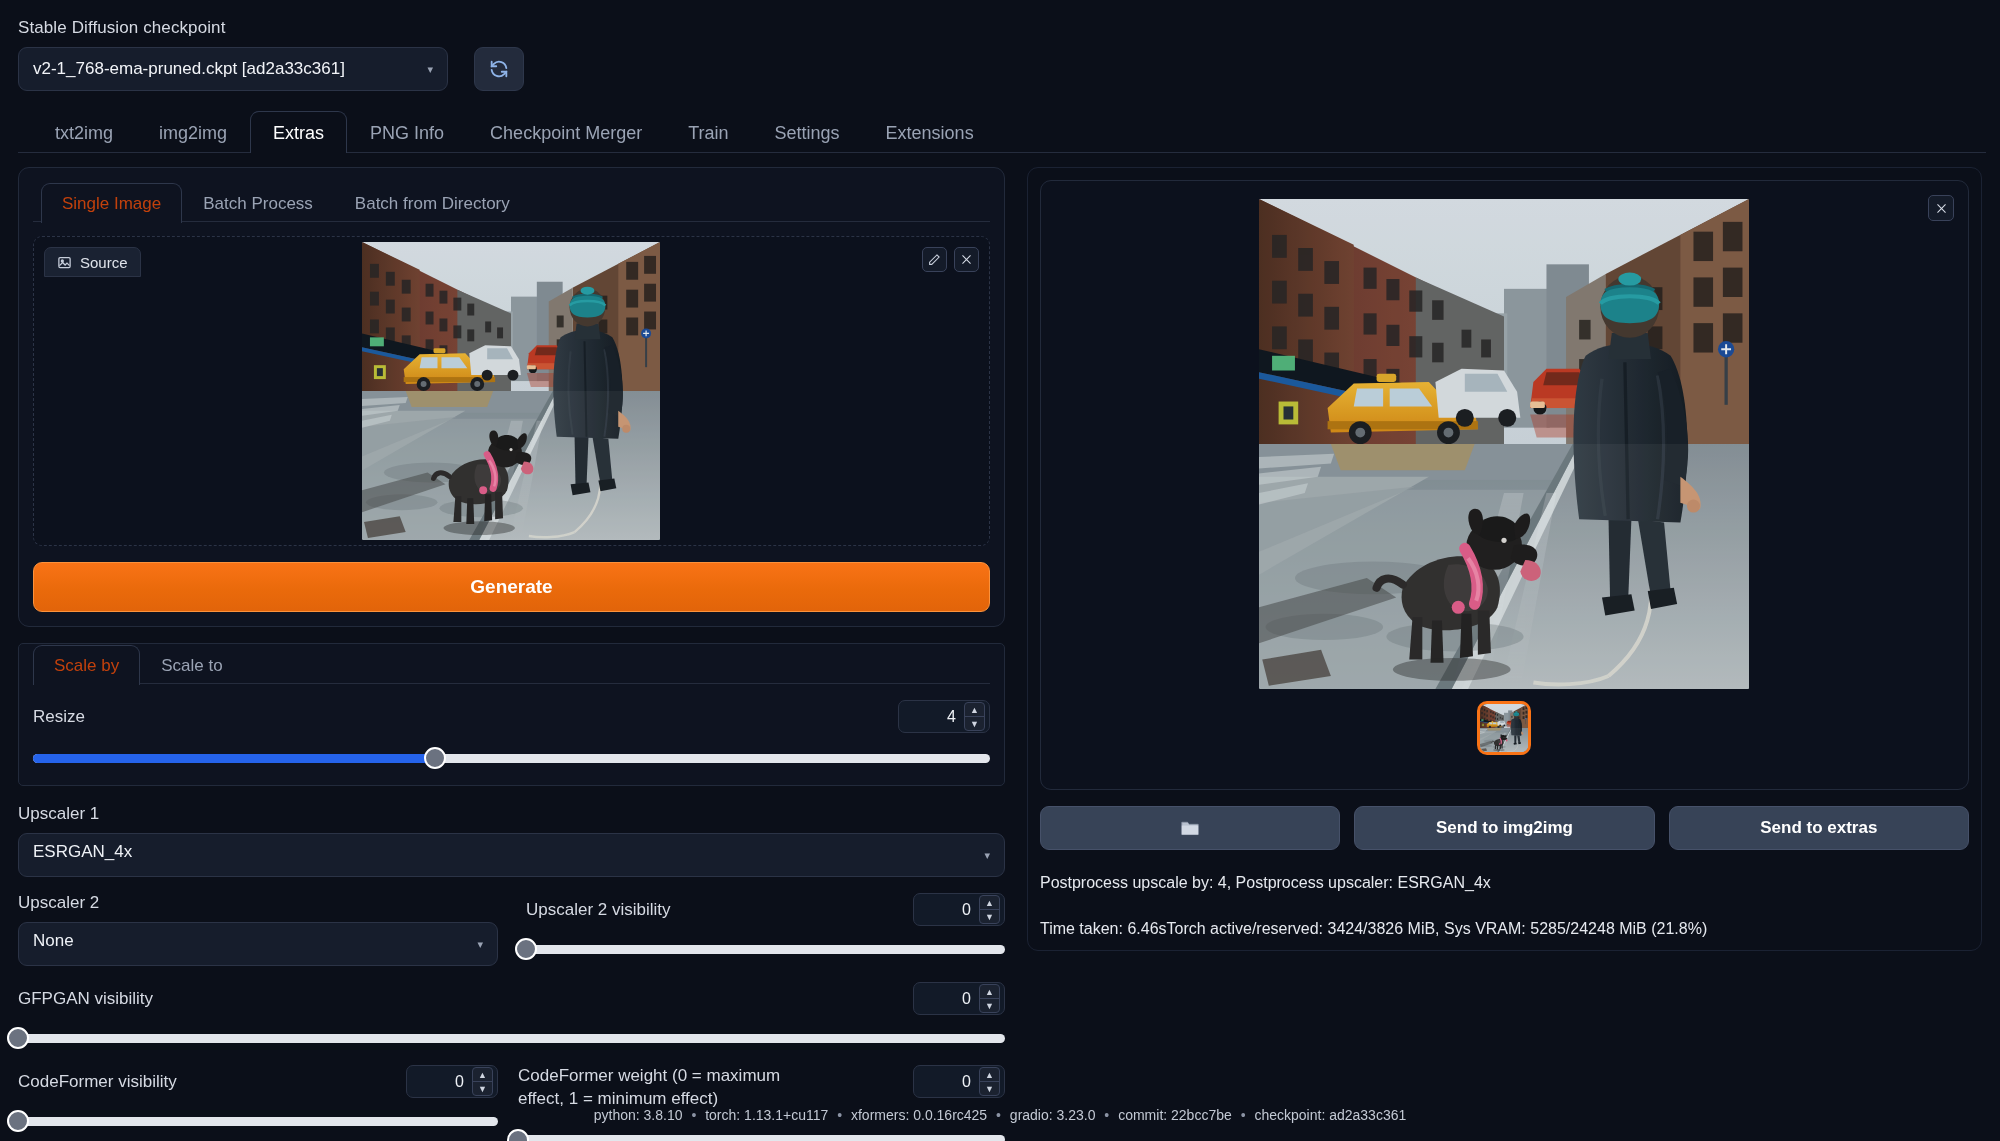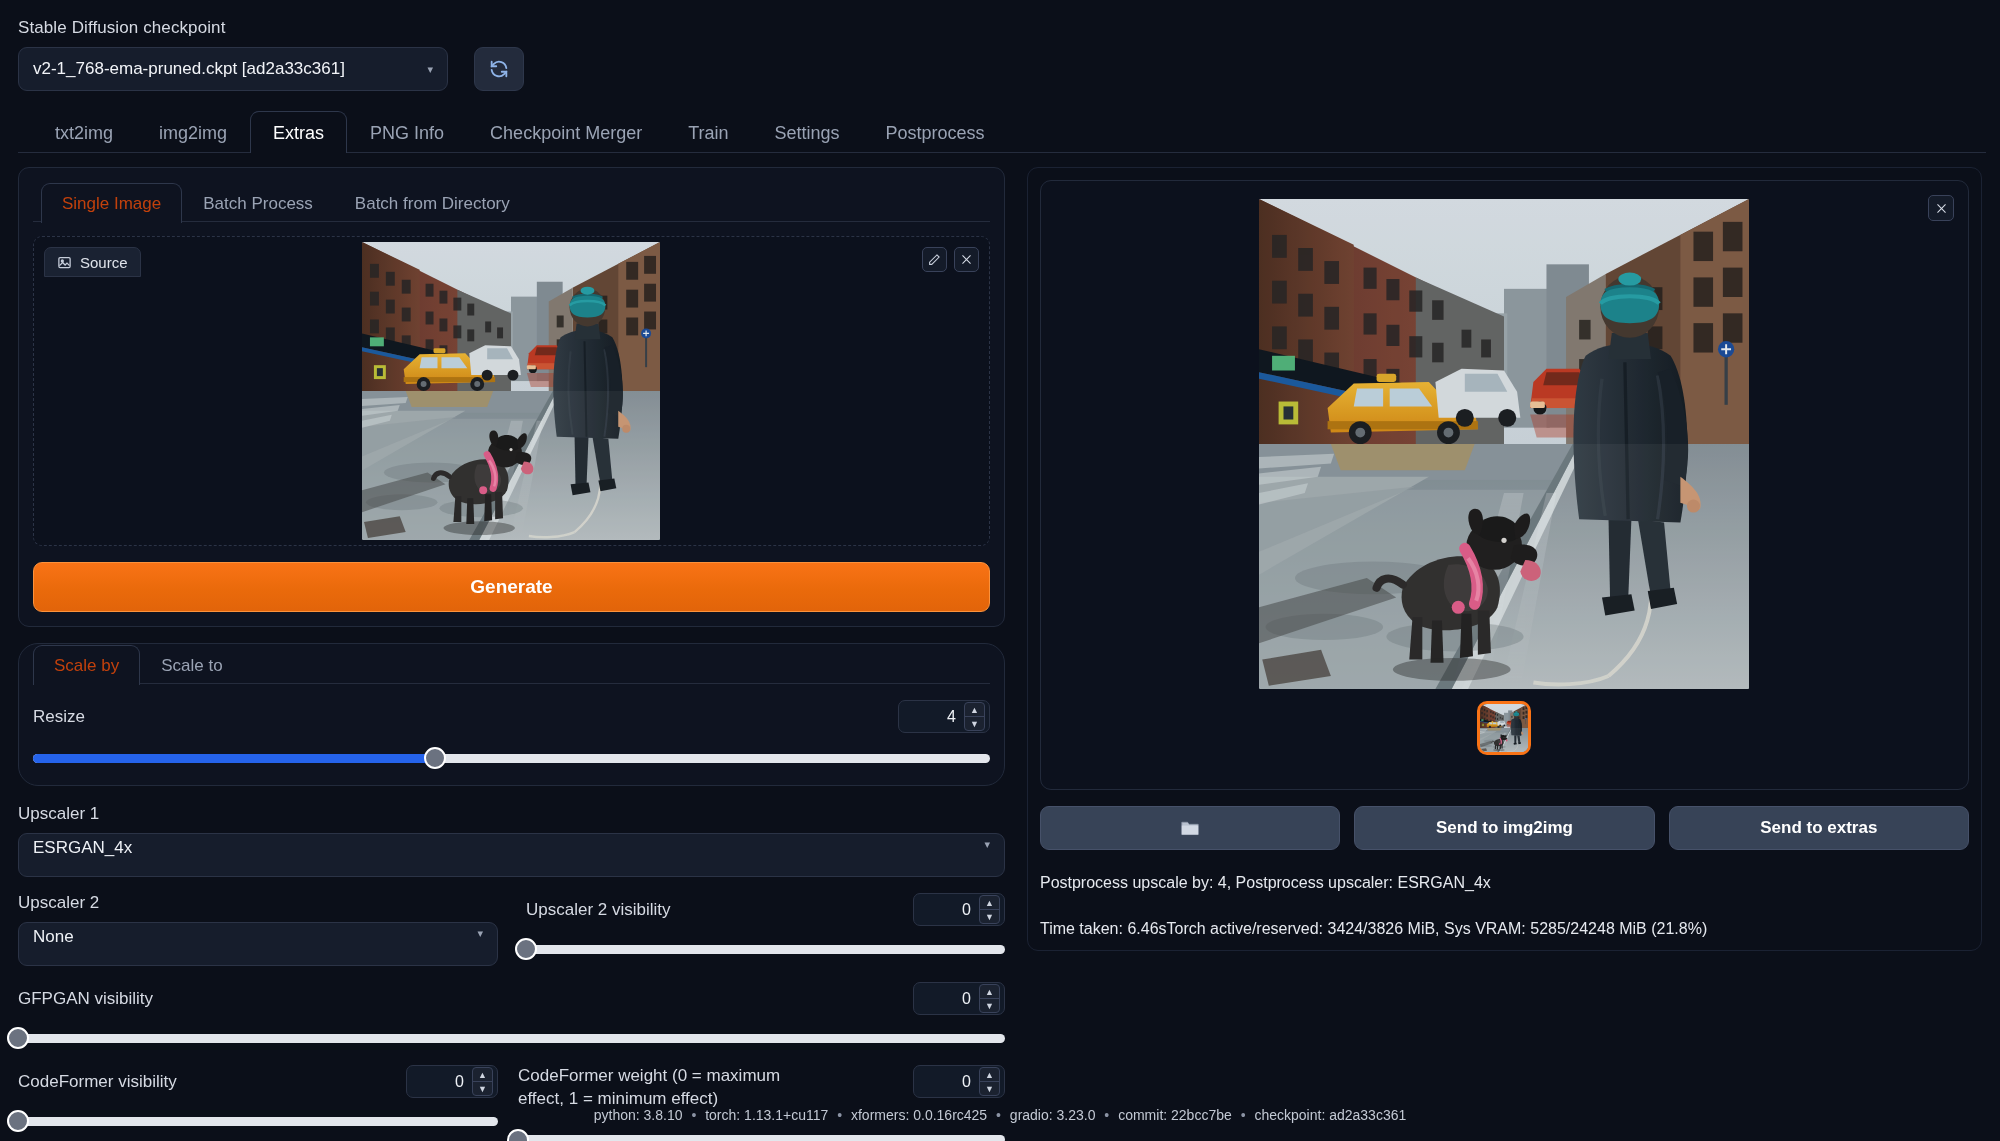--- a/index.html
+++ b/index.html
@@ -74,21 +74,21 @@
 
   
   .generate {
     margin-top: 16px; height: 50px; width: 100%; border-radius: 9px;
     background: linear-gradient(180deg,#f97316 0%,#ea6a0b 55%,#e2640a 100%);
     border: 1px solid #fb923c; color: #fff; font-size: 19px; font-weight: bold;
     display: flex; align-items: center; justify-content: center;
   }
 
   
-  .scale-panel { margin-top: 16px; background: #0e1320; border: 1px solid #222a3b; border-radius: 20px; padding: 0 14px 16px 14px; }
+  .scale-panel { margin-top: 16px; background: #0e1320; border: 1px solid #222a3b; border-radius: 5px; padding: 0 14px 16px 14px; }
   .row-label { font-size: 17px; color: #d6dae3; }
 
   
   .slider { position: relative; height: 22px; display: flex; align-items: center; width: 100%; }
   .track { height: 9px; border-radius: 5px; background: #e3e6ec; width: 100%; position: relative; }
   .fill { position: absolute; left:0; top:0; height: 9px; border-radius: 5px; background: #2563eb; }
   .thumb {
     position: absolute; width: 22px; height: 22px; border-radius: 50%;
     background: #6b7280; border: 2px solid #ffffff; top: 50%; transform: translate(-50%,-50%);
   }
@@ -98,21 +98,21 @@
     display: flex; align-items: center; justify-content: flex-end; padding-right: 4px;
     font-size: 16px; color: #eef1f6;
   }
   .stepper { display: flex; flex-direction: column; margin-left: 8px; width: 21px; height: 29px;
              border: 1px solid #39425a; border-radius: 4px; overflow: hidden; background:#1b2230; }
   .stepper span { flex:1; display:flex; align-items:center; justify-content:center; font-size:9px; color:#cfd5e0; }
   .stepper span:first-child { border-bottom: 1px solid #39425a; }
 
   .selectbox {
     height: 44px; border: 1px solid #2b3346; border-radius: 9px; background: #161d2c;
-    display: flex; align-items: flex-start; padding: 4px 14px; font-size: 17px; color: #eef1f6;
+    display: flex; align-items: flex-end; padding: 14px 14px; font-size: 17px; color: #eef1f6;
   }
   .selectbox .caret { margin-left: auto; font-size: 11px; color: #9aa3b4; }
 
   .lbl { font-size: 17px; color: #d6dae3; }
 
   
   .result-panel { background: #0c111d; border: 1px solid #222a3b; border-radius: 11px;
                   padding: 14px; position: relative; height: 610px; }
   .result-close {
     position: absolute; right: 14px; top: 14px; width: 26px; height: 26px;
@@ -404,21 +404,21 @@
   </div>
 
   <div class="tabs-main">
     <div class="tab">txt2img</div>
     <div class="tab">img2img</div>
     <div class="tab active">Extras</div>
     <div class="tab">PNG Info</div>
     <div class="tab">Checkpoint Merger</div>
     <div class="tab">Train</div>
     <div class="tab">Settings</div>
-    <div class="tab">Postprocess</div>
+    <div class="tab">Extensions</div>
   </div>
 
   <div class="body">
 
     <div class="col-left">
 
       <div class="panel">
         <div class="subtabs">
           <div class="subtab active">Single Image</div>
           <div class="subtab">Batch Process</div>

